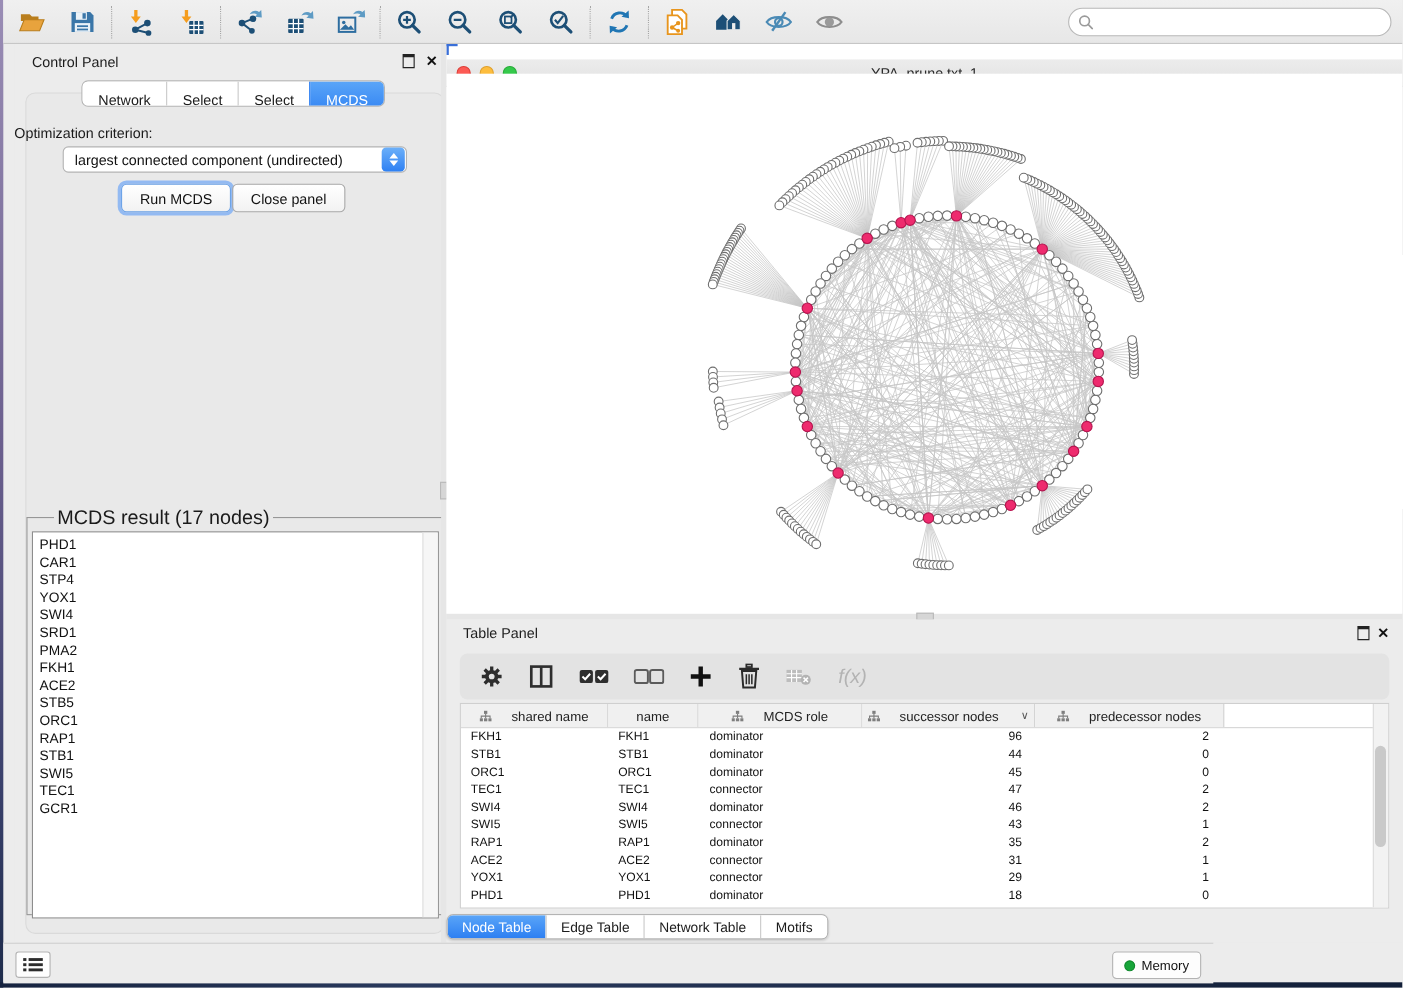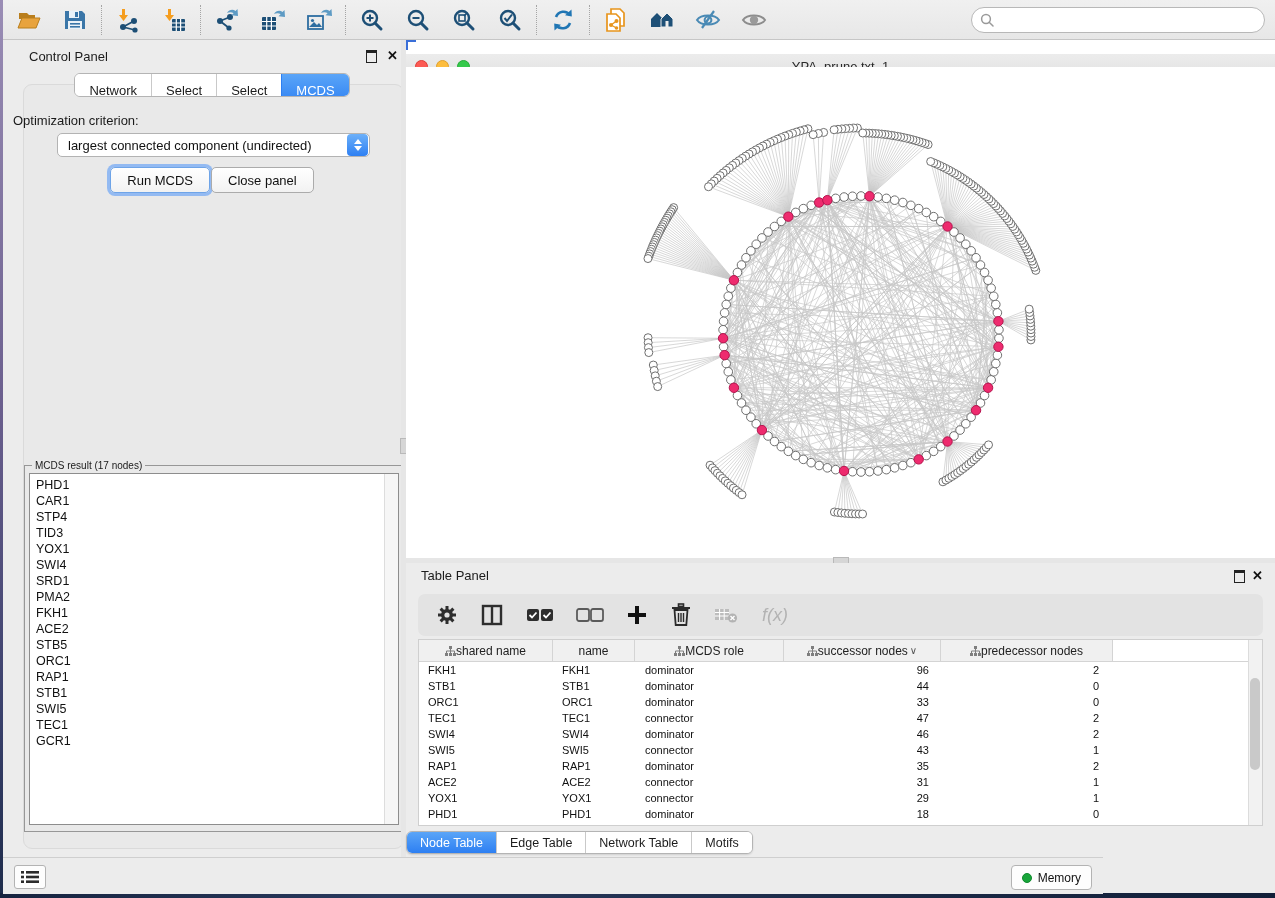--- a/index.html
+++ b/index.html
@@ -39,21 +39,21 @@
   .dd-step{width:21px;height:22px;background:linear-gradient(#6cb0f9,#2e80f3);border-radius:4px;margin-right:1px;
            display:flex;flex-direction:column;align-items:center;justify-content:center;gap:2px}
   .tri-up{width:0;height:0;border-left:4px solid transparent;border-right:4px solid transparent;border-bottom:5px solid #fff}
   .tri-dn{width:0;height:0;border-left:4px solid transparent;border-right:4px solid transparent;border-top:5px solid #fff}
   .btnrow{left:0;top:127px;width:398px;display:flex;justify-content:center;gap:1px}
   .btn{height:24px;background:linear-gradient(#ffffff,#f2f2f2);border:1px solid #ababab;border-radius:5px;
        font-size:13px;color:#111;padding:0 16px;display:flex;align-items:center;cursor:pointer}
   .btn.focusring{box-shadow:0 0 0 3px rgba(77,148,250,.55);border-color:#6ea4e8}
   fieldset.mcds{position:absolute;left:11px;top:420px;width:370px;height:362px;border:1px solid #979797;
        margin:0;padding:2px 4px 6px 4px;background:#e9e9e9}
-  fieldset.mcds legend{font-size:10px;color:#1a1a1a;padding:0 3px;margin-left:3px}
+  fieldset.mcds legend{font-size:18px;color:#1a1a1a;padding:0 3px;margin-left:20px}
   .mcds-list{position:relative;width:100%;height:352px;background:#fff;border:1px solid #8d8d8d;box-sizing:border-box;overflow:hidden}
   .mcds-list ul{margin:0;padding:3px 0 0 6px;list-style:none;font-size:12.5px;color:#111;line-height:16px}
   .mcds-scroll{position:absolute;right:0;top:0;width:13px;height:100%;background:#f6f6f6;border-left:1px solid #ddd}
 
   
   .vsplit{left:401px;top:40px;width:5px;height:817px;background:#e6e6e6}
   .vhandle{left:400px;top:438px;width:7px;height:16px;background:#d6d6d6;border:1px solid #b9b9b9;box-sizing:border-box}
   .hsplit{left:406px;top:558px;width:869px;height:5px;background:#e6e6e6}
   .hhandle{left:833px;top:557px;width:16px;height:7px;background:#d6d6d6;border:1px solid #b9b9b9;box-sizing:border-box}
 
@@ -72,21 +72,21 @@
   
   .tpanel{left:406px;top:563px;width:869px;height:294px;background:#ececec}
   .tp-title{left:15px;top:5px;font-size:13px;color:#1c1c1c}
   .tp-toolbar{left:12px;top:31px;width:845px;height:42px;background:#e3e3e3;border-radius:7px;
       display:flex;align-items:center;gap:22px;padding-left:18px;box-sizing:border-box}
   .tp-toolbar .ticon{display:block;cursor:pointer}
   .fx{font-family:Liberation Sans, sans-serif;font-style:italic;font-size:18px;color:#b3b3b3}
   .ttable{left:12px;top:76px;width:845px;height:187px;background:#fff;border:1px solid #cfcfcf;box-sizing:border-box;overflow:hidden}
   .thead{display:flex;height:21px;border-bottom:1px solid #d4d4d4;background:#fff}
   .th{background:#f0f0f0;border-right:1px solid #d4d4d4;display:flex;align-items:center;justify-content:center;
-      gap:0;font-size:12px;color:#222;box-sizing:border-box}
+      gap:18px;font-size:12px;color:#222;box-sizing:border-box}
   .th .sorter{font-size:10px;color:#555;margin-left:2px}
   .c1{width:134px}.c2{width:82px}.c3{width:149px}.c4{width:157px}.c5{width:172px}
   .trow{display:flex;height:16px;align-items:center;font-size:11px;color:#111}
   .td{box-sizing:border-box;white-space:nowrap;overflow:hidden}
   .td.c1{padding-left:9px}.td.c2{padding-left:9px}.td.c3{padding-left:10px}
   .td.c4{text-align:right;padding-right:12px}.td.c5{text-align:right;padding-right:14px}
   .tscroll{position:absolute;right:0;top:0;width:13px;height:100%;background:#f2f2f2;border-left:1px solid #dcdcdc}
   .tthumb{position:absolute;left:1px;top:38px;width:10px;height:92px;background:#c9c9c9;border-radius:5px}
   .ttabs{left:0;top:268px;width:869px;display:flex;}
   .ttabs .tabgrp{height:21px;box-shadow:0 1px 2px rgba(0,0,0,.12)}
@@ -257,21 +257,20 @@
     <div class="btn focusring">Run MCDS</div>
     <div class="btn">Close panel</div>
   </div>
   <fieldset class="mcds">
     <legend>MCDS result (17 nodes)</legend>
     <div class="mcds-list">
       <ul id="mcds-ul">
           <li>PHD1</li>
           <li>CAR1</li>
           <li>STP4</li>
-          <li>TID3</li>
           <li>YOX1</li>
           <li>SWI4</li>
           <li>SRD1</li>
           <li>PMA2</li>
           <li>FKH1</li>
           <li>ACE2</li>
           <li>STB5</li>
           <li>ORC1</li>
           <li>RAP1</li>
           <li>STB1</li>
@@ -1292,21 +1291,21 @@
           <div class="td c1">STB1</div>
           <div class="td c2">STB1</div>
           <div class="td c3">dominator</div>
           <div class="td c4">44</div>
           <div class="td c5">0</div>
         </div>
         <div class="trow">
           <div class="td c1">ORC1</div>
           <div class="td c2">ORC1</div>
           <div class="td c3">dominator</div>
-          <div class="td c4">33</div>
+          <div class="td c4">45</div>
           <div class="td c5">0</div>
         </div>
         <div class="trow">
           <div class="td c1">TEC1</div>
           <div class="td c2">TEC1</div>
           <div class="td c3">connector</div>
           <div class="td c4">47</div>
           <div class="td c5">2</div>
         </div>
         <div class="trow">

